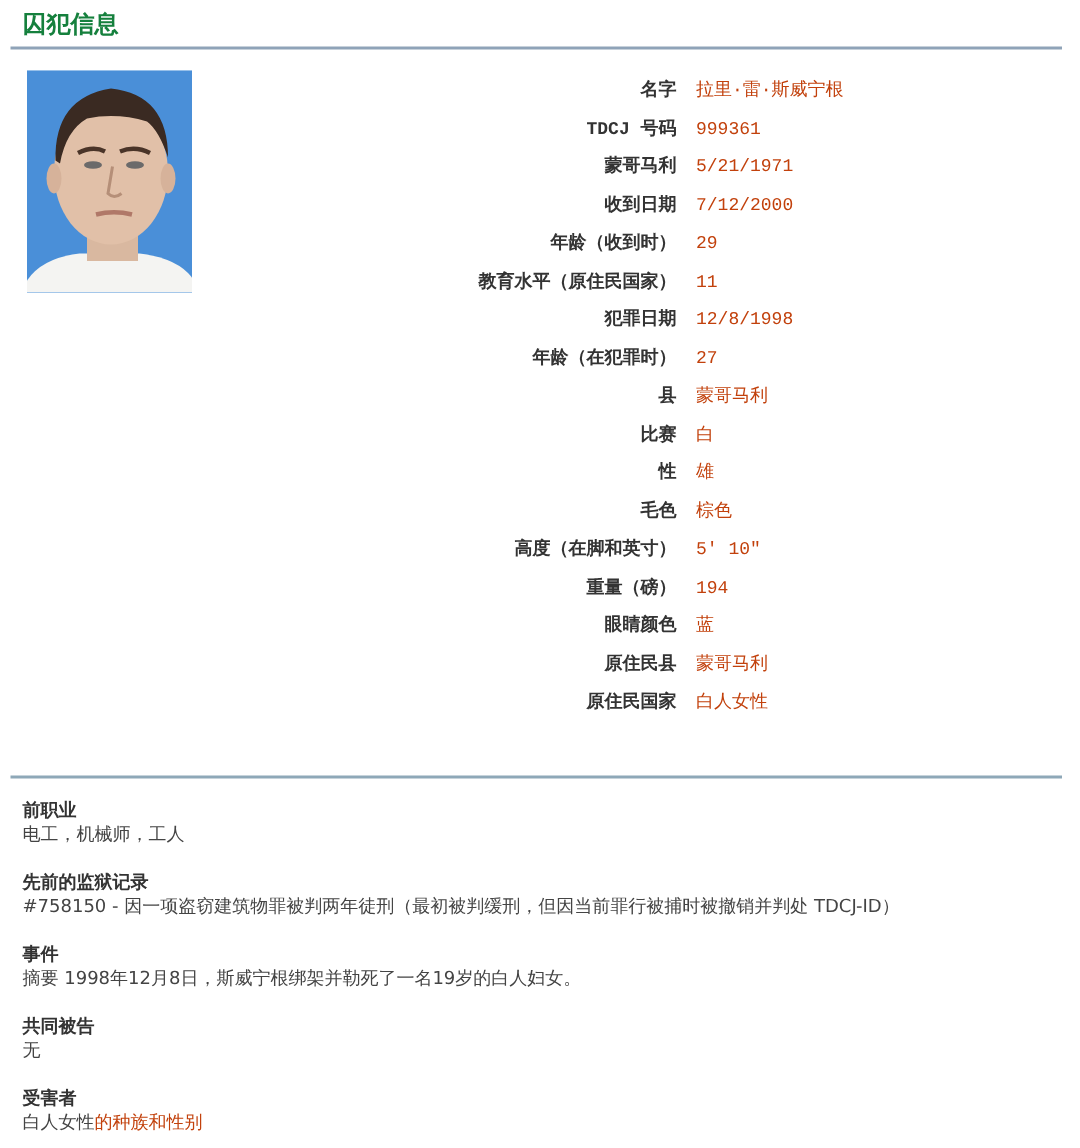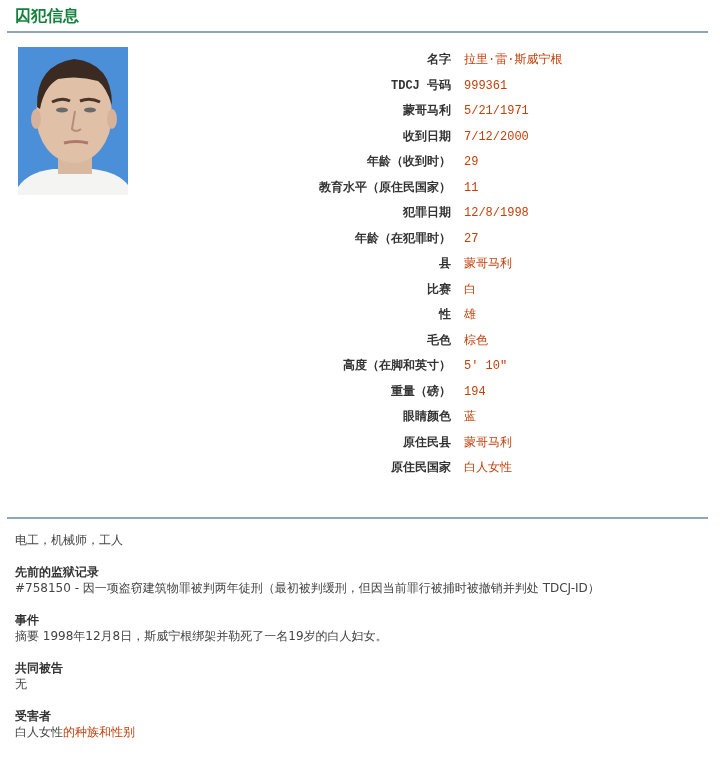--- a/index.html
+++ b/index.html
@@ -198,20 +198,21 @@
   <div class="info-row">
     <span class="info-label">原住民国家</span>
     <span class="info-value">白人女性</span>
   </div>
 </div>
 
 <div class="rule bottom"></div>
 
 <div class="details">
   <div class="detail-block">
+    <div class="detail-label">前职业</div>
     <div class="detail-value">电工，机械师，工人</div>
   </div>
   <div class="detail-block">
     <div class="detail-label">先前的监狱记录</div>
     <div class="detail-value">#758150 - 因一项盗窃建筑物罪被判两年徒刑（最初被判缓刑，但因当前罪行被捕时被撤销并判处 TDCJ-ID）</div>
   </div>
   <div class="detail-block">
     <div class="detail-label">事件</div>
     <div class="detail-value">摘要 1998年12月8日，斯威宁根绑架并勒死了一名19岁的白人妇女。</div>
   </div>

